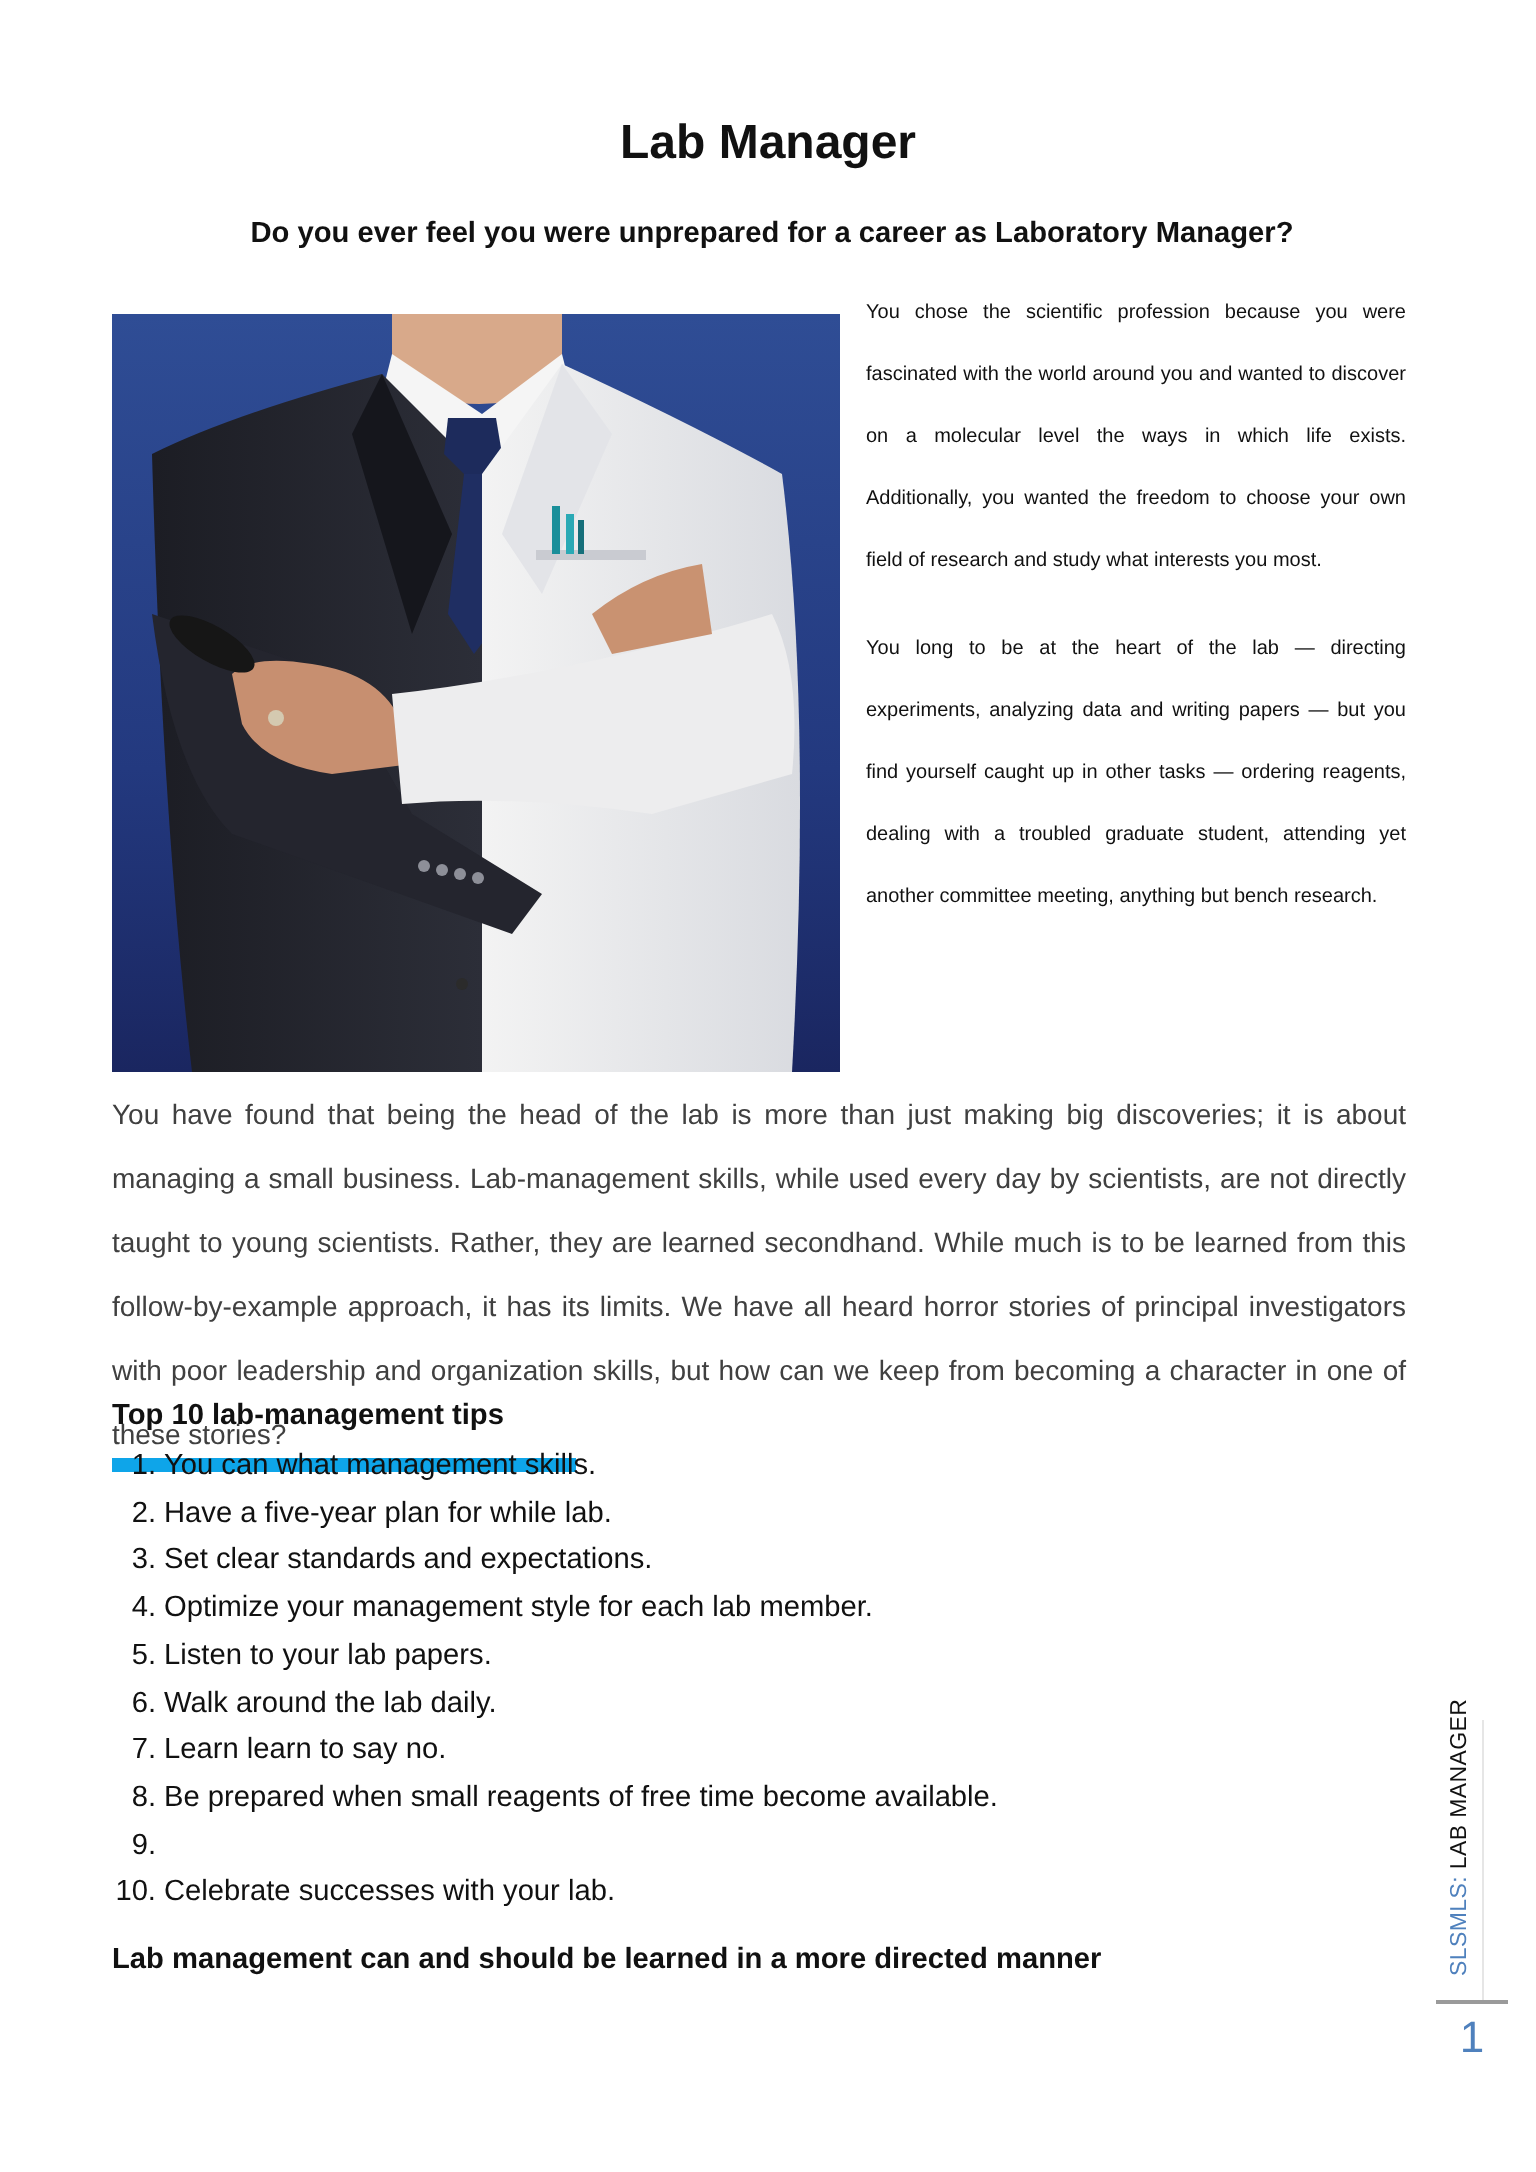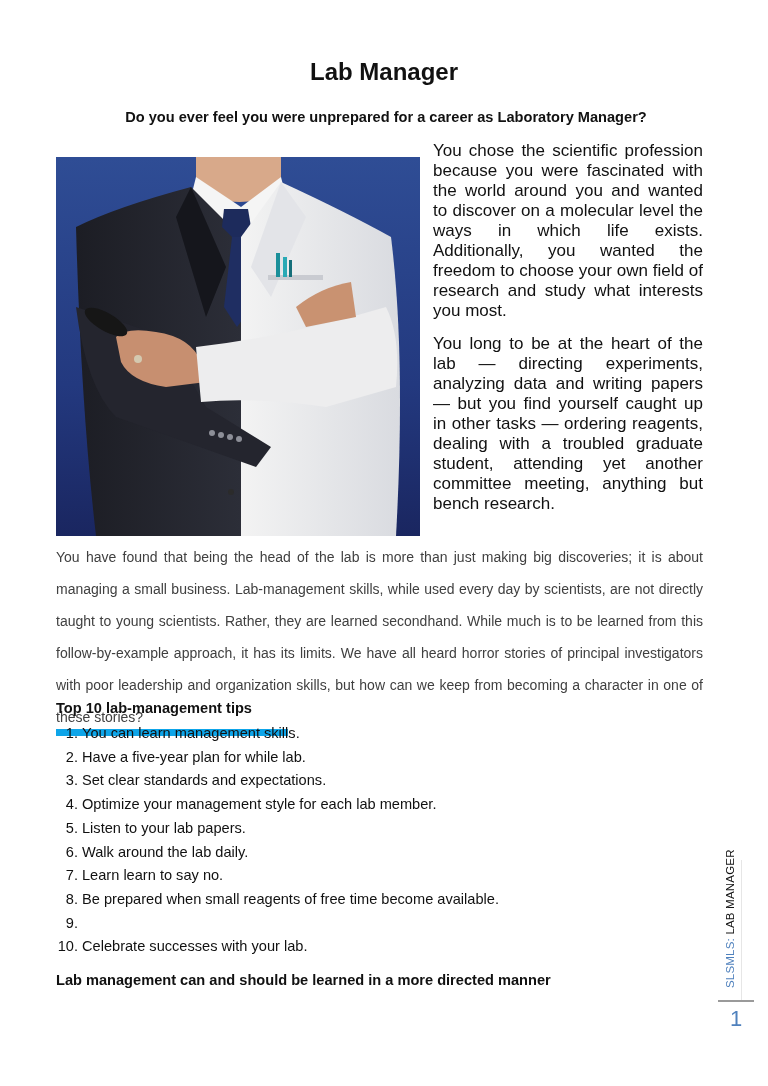--- a/index.html
+++ b/index.html
@@ -49,22 +49,22 @@
     .hero-image svg {
       display: block;
       width: 100%;
       height: 100%;
     }
     .right-col {
       position: absolute;
       left: 433px;
       top: 141px;
       width: 270px;
-      font-size: 17px;
-      line-height: 20px;
+      font-size: 10px;
+      line-height: 31px;
       text-align: justify;
       color: #111;
     }
     .right-col p {
       margin: 0 0 13px 0;
     }
     .body-para {
       position: absolute;
       left: 56px;
       top: 541px;
@@ -227,21 +227,21 @@
   <p>You long to be at the heart of the lab — directing experiments, analyzing data and writing papers — but you find yourself caught up in other tasks — ordering reagents, dealing with a troubled graduate student, attending yet another committee meeting, anything but bench research.</p>
 </div>
 
 <p class="body-para">You have found that being the head of the lab is more than just making big discoveries; it is about managing a small business. Lab-management skills, while used every day by scientists, are not directly taught to young scientists. Rather, they are learned secondhand. While much is to be learned from this follow-by-example approach, it has its limits. We have all heard horror stories of principal investigators with poor leadership and organization skills, but how can we keep from becoming a character in one of these stories?</p>
 
 <h3 class="tips-heading">Top 10 lab-management tips</h3>
 
 <ol class="tips-list">
   <li>
       <span class="num">1.</span>
-      <span>You can learn management skills.</span>
+      <span>You can what management skills.</span>
     </li>
   <li>
       <span class="num">2.</span>
       <span>Have a five-year plan for while lab.</span>
     </li>
   <li>
       <span class="num">3.</span>
       <span>Set clear standards and expectations.</span>
     </li>
   <li>

